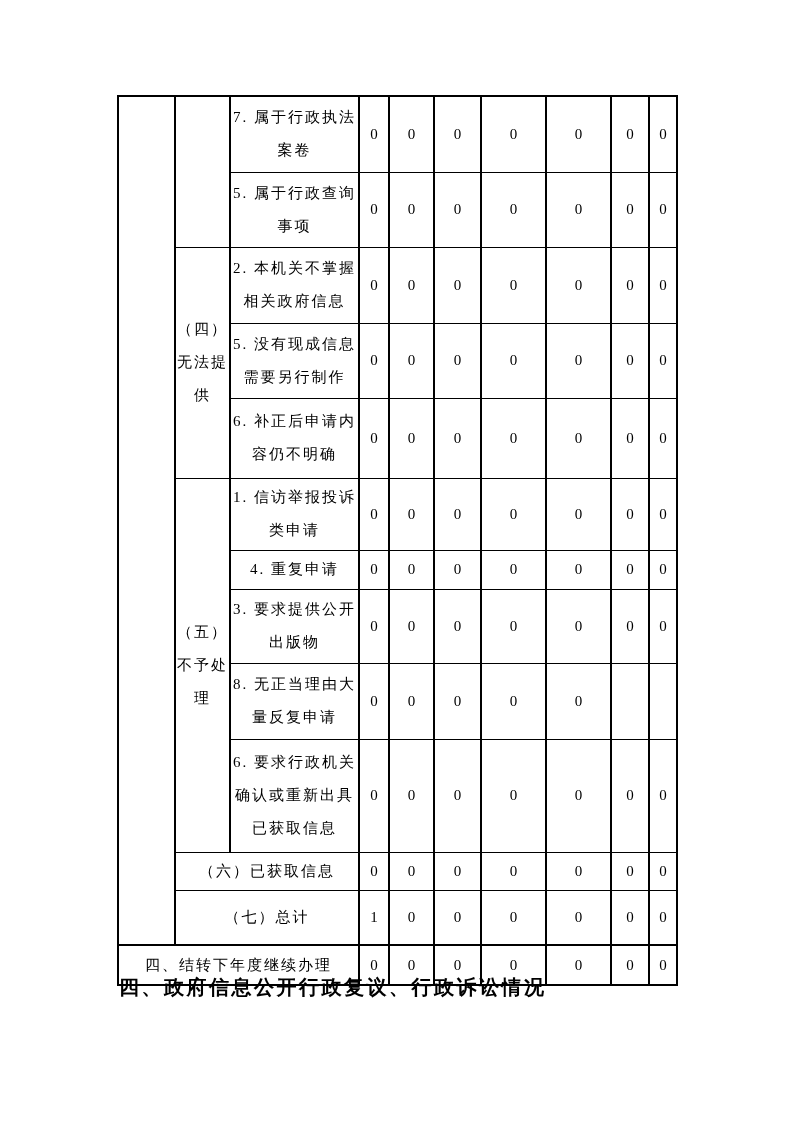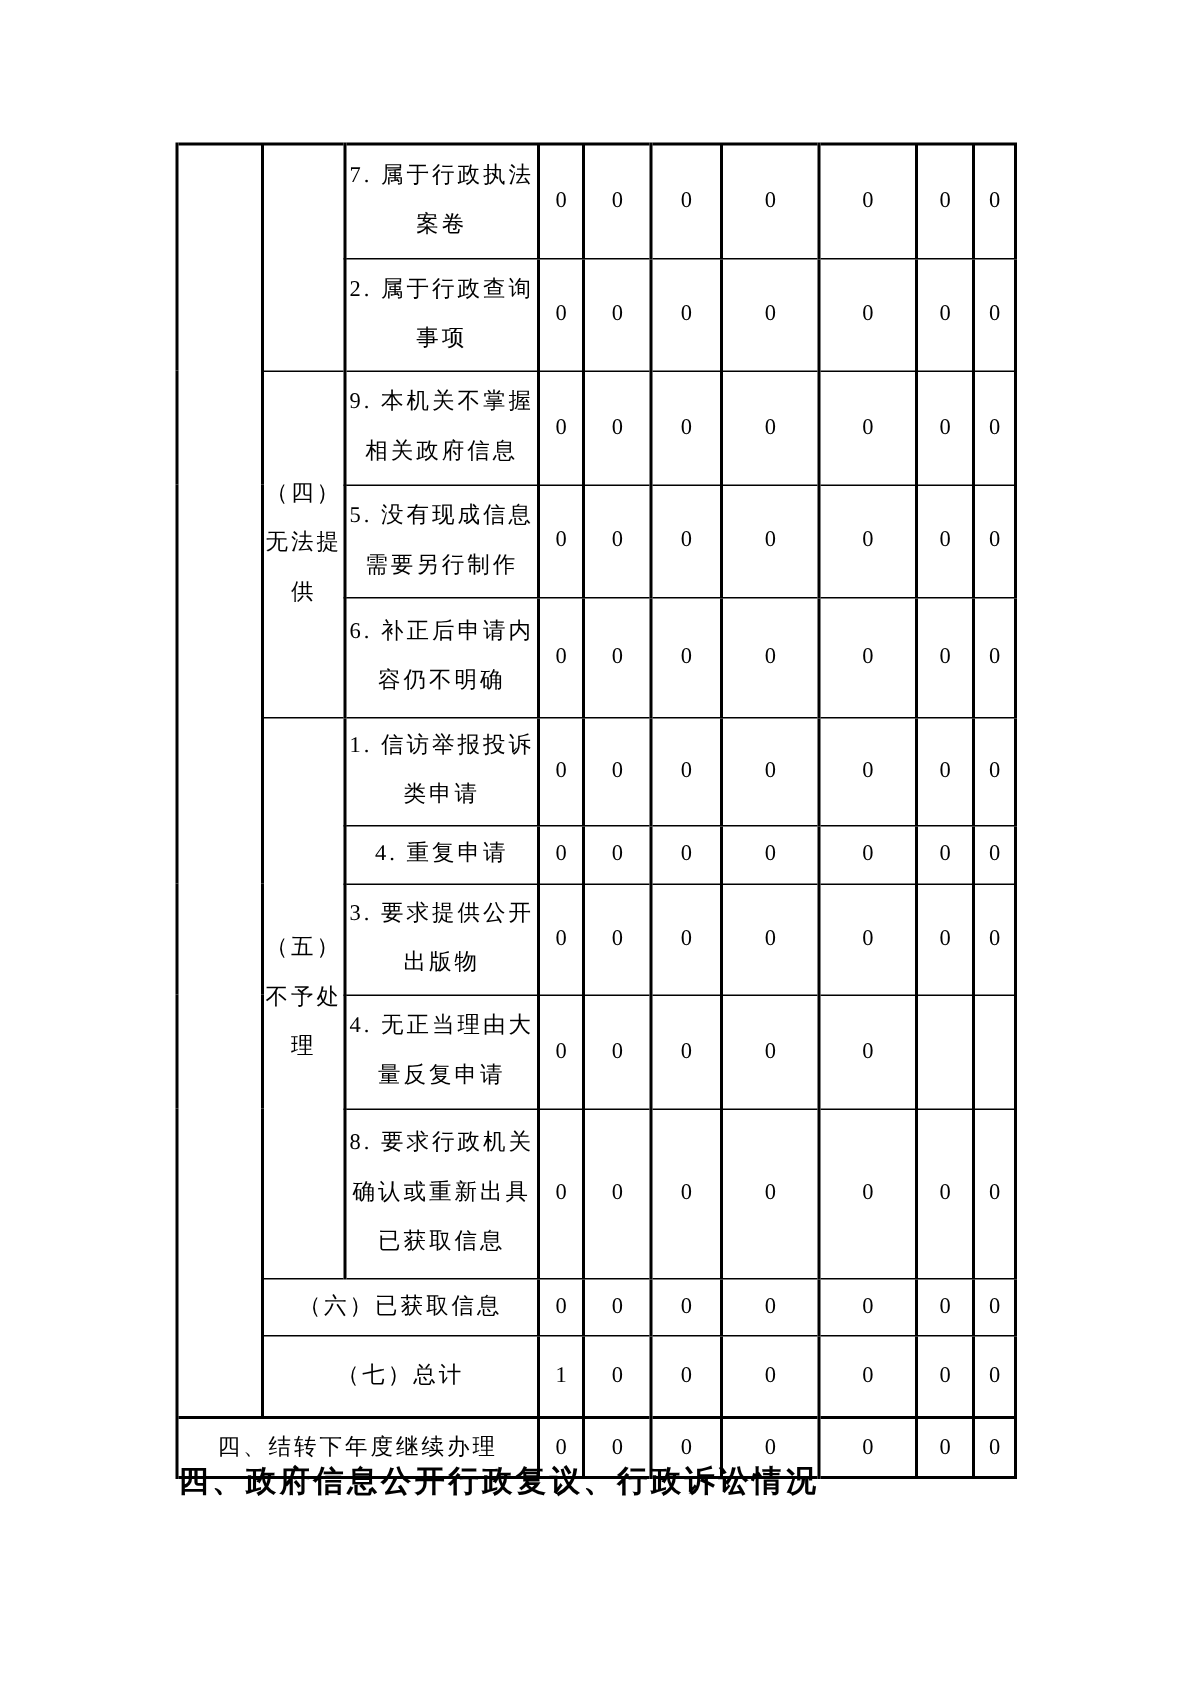--- a/index.html
+++ b/index.html
@@ -89,35 +89,35 @@
 案卷</td>
         <td class="val">0</td>
         <td class="val">0</td>
         <td class="val">0</td>
         <td class="val">0</td>
         <td class="val">0</td>
         <td class="val">0</td>
         <td class="val">0</td>
       </tr>
       <tr style="height:75px">
-        <td class="item">2. 属于行政查询
+        <td class="item">5. 属于行政查询
 事项</td>
         <td class="val">0</td>
         <td class="val">0</td>
         <td class="val">0</td>
         <td class="val">0</td>
         <td class="val">0</td>
         <td class="val">0</td>
         <td class="val">0</td>
       </tr>
       <tr style="height:76px">
         <td rowspan="3" class="cat">（四）
 无法提
 供</td>
-        <td class="item">9. 本机关不掌握
+        <td class="item">2. 本机关不掌握
 相关政府信息</td>
         <td class="val">0</td>
         <td class="val">0</td>
         <td class="val">0</td>
         <td class="val">0</td>
         <td class="val">0</td>
         <td class="val">0</td>
         <td class="val">0</td>
       </tr>
       <tr style="height:75px">
@@ -171,32 +171,32 @@
 出版物</td>
         <td class="val">0</td>
         <td class="val">0</td>
         <td class="val">0</td>
         <td class="val">0</td>
         <td class="val">0</td>
         <td class="val">0</td>
         <td class="val">0</td>
       </tr>
       <tr style="height:76px">
-        <td class="item">4. 无正当理由大
+        <td class="item">8. 无正当理由大
 量反复申请</td>
         <td class="val">0</td>
         <td class="val">0</td>
         <td class="val">0</td>
         <td class="val">0</td>
         <td class="val">0</td>
         <td class="val"></td>
         <td class="val"></td>
       </tr>
       <tr style="height:113px">
-        <td class="item">8. 要求行政机关
+        <td class="item">6. 要求行政机关
 确认或重新出具
 已获取信息</td>
         <td class="val">0</td>
         <td class="val">0</td>
         <td class="val">0</td>
         <td class="val">0</td>
         <td class="val">0</td>
         <td class="val">0</td>
         <td class="val">0</td>
       </tr>

